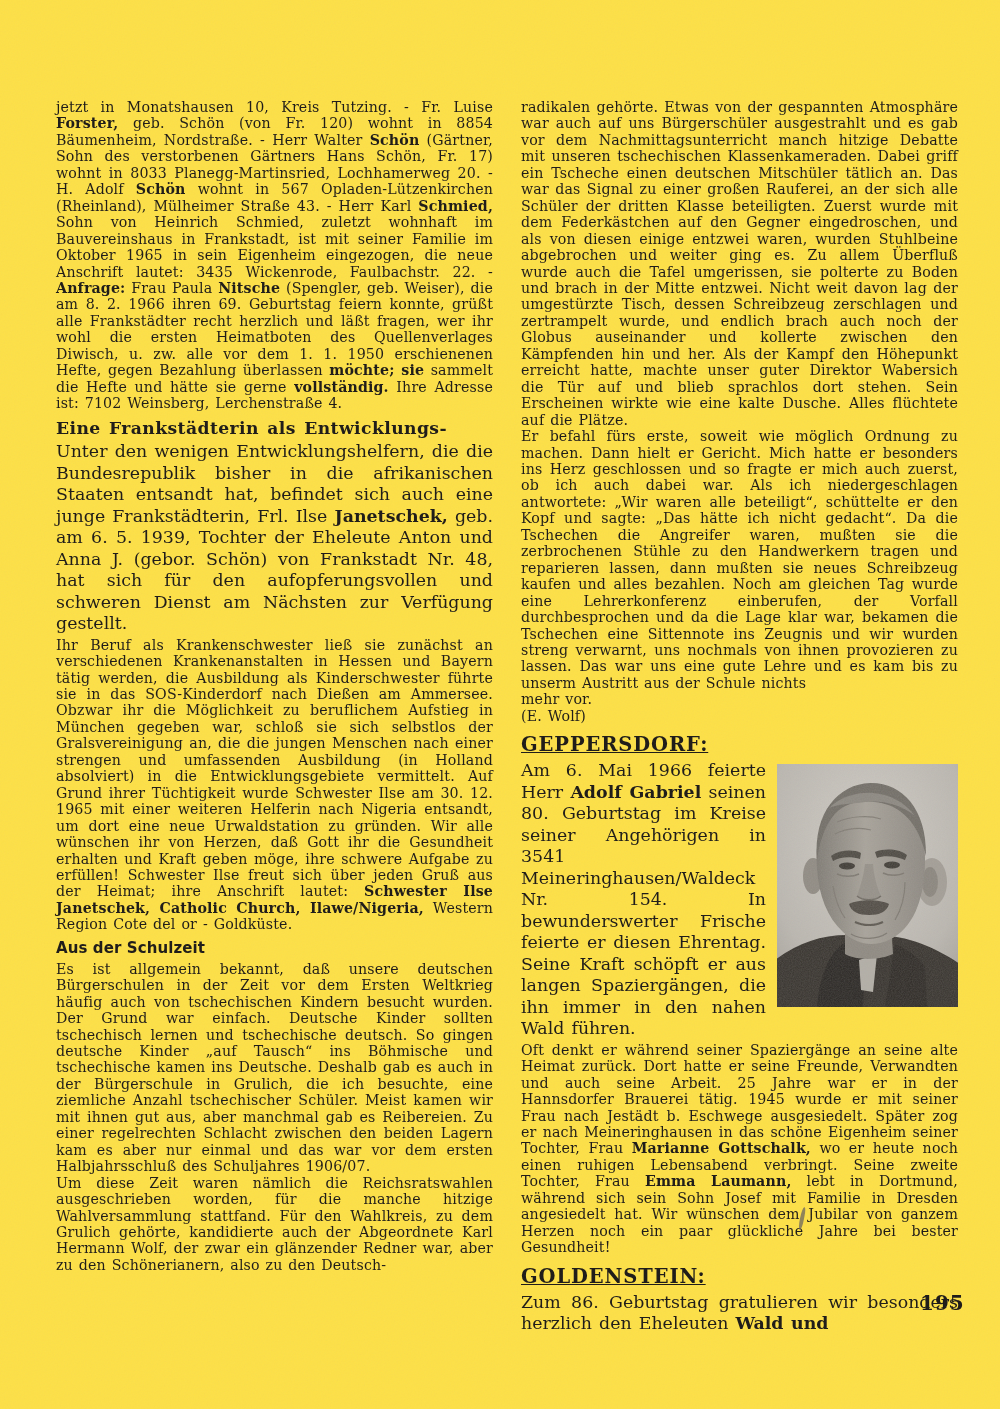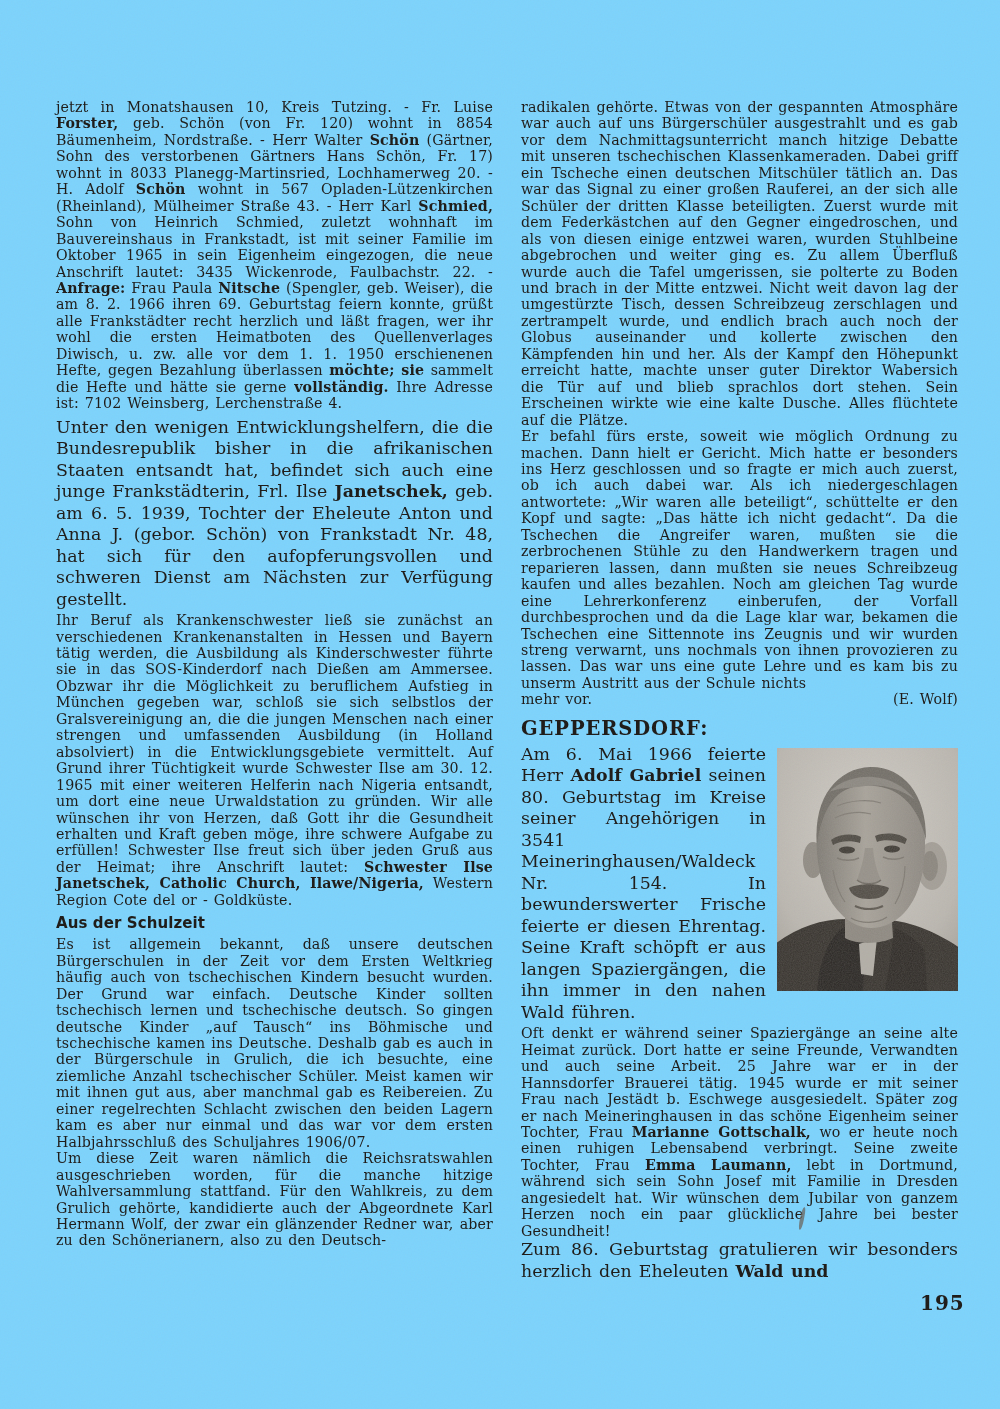--- a/index.html
+++ b/index.html
@@ -1,34 +1,34 @@
 <!DOCTYPE html>
 <html><head>
 <meta charset="utf-8">
 <style>
   html,body{margin:0;padding:0;}
   body{width:1000px;height:1409px;background:#fcfbf7;}
   .sheet{
     position:relative;width:1000px;height:1409px;overflow:hidden;
-    background:#7dd3fc;color:#1c1916;
+    background:#fde047;color:#1c1916;
     font-family:"DejaVu Serif","Liberation Serif",serif;
   }
   .noise{position:absolute;inset:0;opacity:.05;pointer-events:none;}
   .cols{position:absolute;left:56px;top:99px;width:902px;display:flex;gap:28px;}
   .col{width:437px;}
   p{margin:0;}
   .j{text-align:justify;}
   .small{font-size:14.2px;line-height:16.45px;letter-spacing:.15px;word-spacing:1.2px;}
   .large{font-size:17.4px;line-height:21.5px;word-spacing:1.5px;}
   b{font-weight:bold;}
-  .section{font-size:19.5px;font-weight:bold;letter-spacing:.9px;margin:9px 0 3px;line-height:24px;}
+  .section{font-size:19.5px;font-weight:bold;letter-spacing:.9px;margin:9px 0 3px;line-height:24px;text-decoration:underline;}
   .afrika{font-size:17.2px;line-height:22.5px;font-weight:bold;letter-spacing:.4px;word-spacing:2px;margin:5px 0 2px;}
   .block{display:block;}
   .sub{font-family:"DejaVu Sans","Liberation Sans",sans-serif;font-size:15px;font-weight:bold;margin:6px 0 4px;letter-spacing:.1px;}
-  .line-spread{display:flex;justify-content:space-between;}
+  .line-spread{display:flex;justify-content:flex-end;flex-direction:column;}
   .photo{
     float:right;width:181px;height:243px;margin:4px 0 6px 11px;
     background:#c7c3bc;
   }
   .photo svg{display:block;}
   .clear{clear:both;}
   .mt{margin-top:2px;}
   .pagenum{position:absolute;left:920px;top:1291px;font-size:20px;font-weight:bold;letter-spacing:1px;}
   .ink-mark{
     position:absolute;left:800px;top:1207px;width:4px;height:23px;
@@ -40,20 +40,21 @@
 <body>
 
 <div class="sheet">
 
   <div class="cols">
 
     <div class="col">
       <p class="small j"><span>jetzt in Monatshausen 10, Kreis Tutzing. - Fr. Luise </span><b>Forster,</b><span> geb. Schön (von Fr. 120) wohnt in 8854 Bäumenheim, Nordstraße. - Herr Walter </span><b>Schön</b><span> (Gärtner, Sohn des verstorbenen Gärtners Hans Schön, Fr. 17) wohnt in 8033 Planegg-Martinsried, Lochhamerweg 20. - H. Adolf </span><b>Schön</b><span> wohnt in 567 Opladen-Lützenkirchen (Rheinland), Mülheimer Straße 43. - Herr Karl </span><b>Schmied,</b><span> Sohn von Heinrich Schmied, zuletzt wohnhaft im Bauvereinshaus in Frankstadt, ist mit seiner Familie im Oktober 1965 in sein Eigenheim eingezogen, die neue Anschrift lautet: 3435 Wickenrode, Faulbachstr. 22. - </span><b>Anfrage:</b><span> Frau Paula </span><b>Nitsche</b><span> (Spengler, geb. Weiser), die am 8. 2. 1966 ihren 69. Geburtstag feiern konnte, grüßt alle Frankstädter recht herzlich und läßt fragen, wer ihr wohl die ersten Heimatboten des Quellenverlages Diwisch, u. zw. alle vor dem 1. 1. 1950 erschienenen Hefte, gegen Bezahlung überlassen </span><b>möchte; sie</b><span> sammelt die Hefte und hätte sie gerne </span><b>vollständig.</b><span> Ihre Adresse ist: 7102 Weinsberg, Lerchenstraße 4.</span></p>
 
       <h3 class="afrika">
+        <span class="block">Eine Frankstädterin als Entwicklungs-</span>
       </h3>
 
       <p class="large j"><span>Unter den wenigen Entwicklungshelfern, die die Bundesrepublik bisher in die afrikanischen Staaten entsandt hat, befindet sich auch eine junge Frankstädterin, Frl. Ilse </span><b>Janetschek,</b><span> geb. am 6. 5. 1939, Tochter der Eheleute Anton und Anna J. (gebor. Schön) von Frankstadt Nr. 48, hat sich für den aufopferungsvollen und schweren Dienst am Nächsten zur Verfügung gestellt.</span></p>
       <p class="small j mt"><span>Ihr Beruf als Krankenschwester ließ sie zunächst an verschiedenen Krankenanstalten in Hessen und Bayern tätig werden, die Ausbildung als Kinderschwester führte sie in das SOS-Kinderdorf nach Dießen am Ammersee. Obzwar ihr die Möglichkeit zu beruflichem Aufstieg in München gegeben war, schloß sie sich selbstlos der Gralsvereinigung an, die die jungen Menschen nach einer strengen und umfassenden Ausbildung (in Holland absolviert) in die Entwicklungsgebiete vermittelt. Auf Grund ihrer Tüchtigkeit wurde Schwester Ilse am 30. 12. 1965 mit einer weiteren Helferin nach Nigeria entsandt, um dort eine neue Urwaldstation zu gründen. Wir alle wünschen ihr von Herzen, daß Gott ihr die Gesundheit erhalten und Kraft geben möge, ihre schwere Aufgabe zu erfüllen! Schwester Ilse freut sich über jeden Gruß aus der Heimat; ihre Anschrift lautet: </span><b>Schwester Ilse Janetschek, Catholic Church, Ilawe/Nigeria,</b><span> Western Region Cote del or - Goldküste.</span></p>
 
       <h4 class="sub">Aus der Schulzeit</h4>
 
       <p class="small j"><span>Es ist allgemein bekannt, daß unsere deutschen Bürgerschulen in der Zeit vor dem Ersten Weltkrieg häufig auch von tschechischen Kindern besucht wurden. Der Grund war einfach. Deutsche Kinder sollten tschechisch lernen und tschechische deutsch. So gingen deutsche Kinder „auf Tausch“ ins Böhmische und tschechische kamen ins Deutsche. Deshalb gab es auch in der Bürgerschule in Grulich, die ich besuchte, eine ziemliche Anzahl tschechischer Schüler. Meist kamen wir mit ihnen gut aus, aber manchmal gab es Reibereien. Zu einer regelrechten Schlacht zwischen den beiden Lagern kam es aber nur einmal und das war vor dem ersten Halbjahrsschluß des Schuljahres 1906/07.</span></p>
       <p class="small j"><span>Um diese Zeit waren nämlich die Reichsratswahlen ausgeschrieben worden, für die manche hitzige Wahlversammlung stattfand. Für den Wahlkreis, zu dem Grulich gehörte, kandidierte auch der Abgeordnete Karl Hermann Wolf, der zwar ein glänzender Redner war, aber zu den Schönerianern, also zu den Deutsch-</span></p>
     </div>
@@ -128,20 +129,21 @@
             <path d="M128,118 C128,132 124,146 118,156" stroke="#7e7971" stroke-width="1.2" fill="none"></path>
 
             <rect width="181" height="243" filter="url(#grain)" opacity="0.45"></rect>
           </svg>
         </div>
         <p class="large j"><span>Am 6. Mai 1966 feierte Herr </span><b>Adolf Gabriel</b><span> seinen 80. Geburtstag im Kreise seiner Angehörigen in 3541 Meineringhausen/Waldeck Nr. 154. In bewunderswerter Frische feierte er diesen Ehrentag. Seine Kraft schöpft er aus langen Spaziergängen, die ihn immer in den nahen Wald führen.</span></p>
       </div>
 
       <p class="small j clear mt"><span>Oft denkt er während seiner Spaziergänge an seine alte Heimat zurück. Dort hatte er seine Freunde, Verwandten und auch seine Arbeit. 25 Jahre war er in der Hannsdorfer Brauerei tätig. 1945 wurde er mit seiner Frau nach Jestädt b. Eschwege ausgesiedelt. Später zog er nach Meineringhausen in das schöne Eigenheim seiner Tochter, Frau </span><b>Marianne Gottschalk,</b><span> wo er heute noch einen ruhigen Lebensabend verbringt. Seine zweite Tochter, Frau </span><b>Emma Laumann,</b><span> lebt in Dortmund, während sich sein Sohn Josef mit Familie in Dresden angesiedelt hat. Wir wünschen dem Jubilar von ganzem Herzen noch ein paar glückliche Jahre bei bester Gesundheit!</span></p>
 
+      <h2 class="section">GOLDENSTEIN:</h2>
       <p class="large j"><span>Zum 86. Geburtstag gratulieren wir besonders herzlich den Eheleuten </span><b>Wald und</b></p>
     </div>
   </div>
 
   <div class="ink-mark"></div>
   <div class="pagenum">195</div>
 
   <svg class="noise" width="1000" height="1409" xmlns="http://www.w3.org/2000/svg">
     <filter id="paper">
         <feTurbulence type="fractalNoise" baseFrequency="0.7" numOctaves="2"></feTurbulence>

